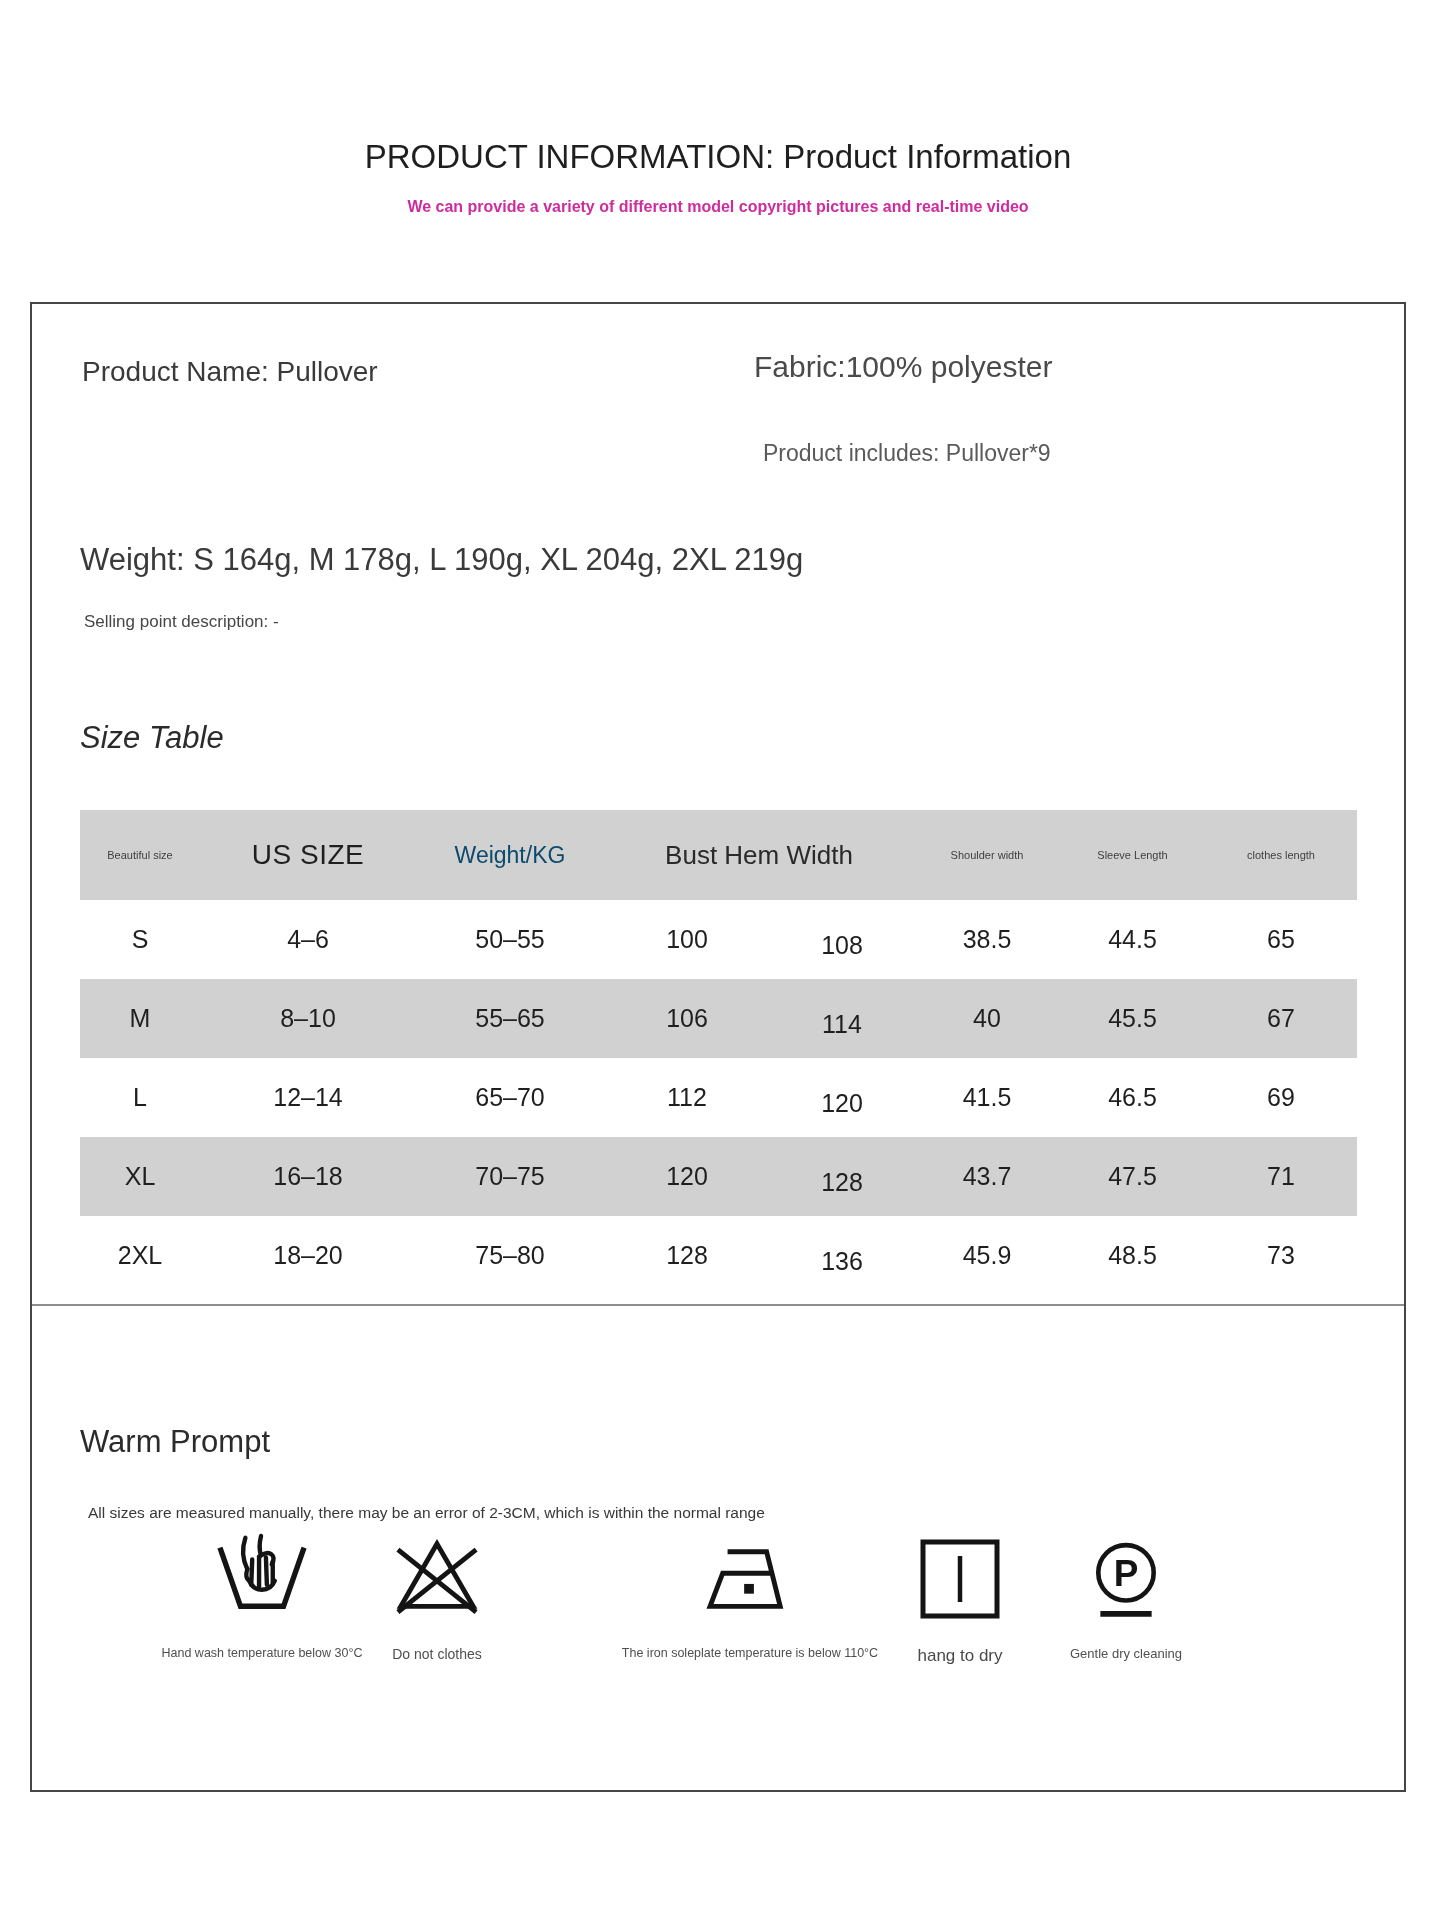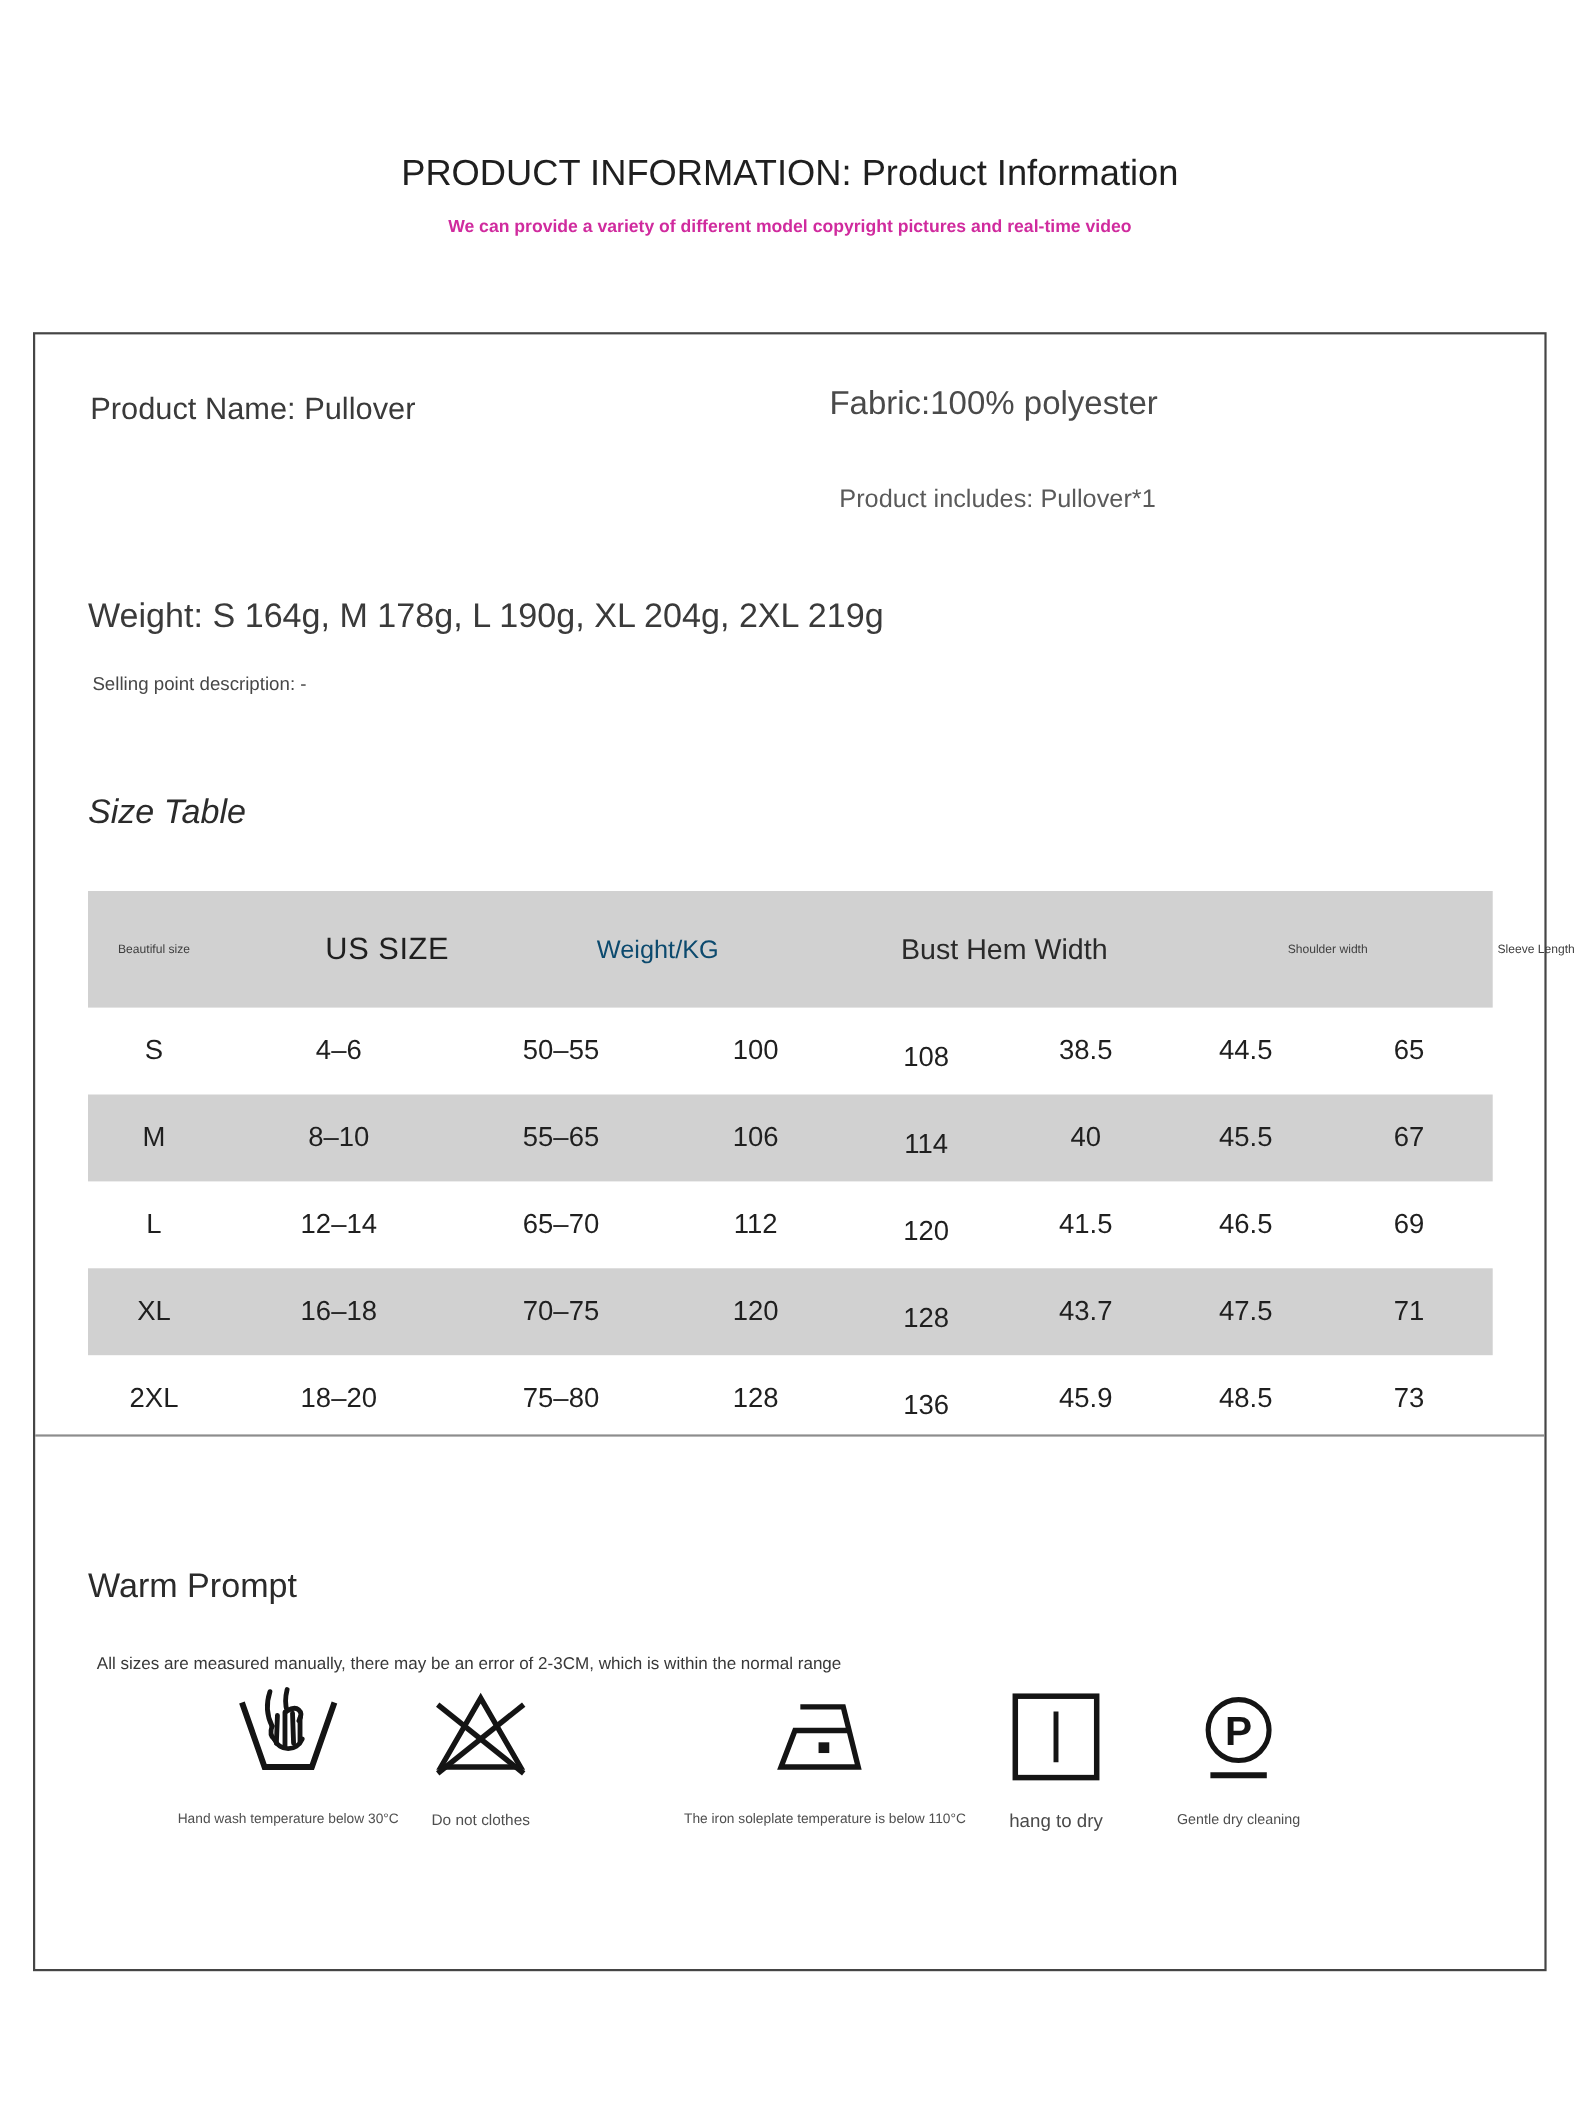--- a/index.html
+++ b/index.html
@@ -31,21 +31,21 @@
   .warm-h       { left:48px; top:1120px; }
   .warm-note    { left:56px; top:1200px; font-size:15.5px; font-weight:500; color:#383838; }
 
   .size-table { left:48px; top:506px; width:1277px; }
   .tr {
     display:grid;
     grid-template-columns:120px 216px 188px 166px 144px 146px 145px 152px;
     align-items:center; justify-items:center;
     height:79px;
   }
-  .tr.thead { height:106px; background:#d1d1d1;gap:44px; }
+  .tr.thead { height:90px; background:#d1d1d1; }
   .tr.stripe { background:#d1d1d1; }
   .th-tiny { font-size:11px; color:#3f3f3f; }
   .th-big  { font-size:28px; font-weight:400; color:#1f1f1f; letter-spacing:0.5px; }
   .th-med  { font-size:23px; color:#0c4a6e; }
   .th-bhw  { grid-column:4 / span 2; font-size:26px; font-weight:500; color:#2a2a2a; }
   .td { font-size:25px; color:#1f1f1f; }
   .td.hem { transform:translateY(6px); }
 
   .divider { left:0px; top:1000px; width:1372px; height:2px; background:#8d8d8d; }
 
@@ -65,21 +65,21 @@
 </head>
 <body>
 
 <div class="page-title">PRODUCT INFORMATION: Product Information</div>
 <div class="page-subtitle">We can provide a variety of different model copyright pictures and real-time video</div>
 
 <div class="info-box">
 
   <div class="abs product-name">Product Name: Pullover</div>
   <div class="abs fabric">Fabric:100% polyester</div>
-  <div class="abs includes">Product includes: Pullover*1</div>
+  <div class="abs includes">Product includes: Pullover*9</div>
   <div class="abs weight">Weight: S 164g, M 178g, L 190g, XL 204g, 2XL 219g</div>
   <div class="abs selling">Selling point description: -</div>
 
   <div class="abs section-h size-table-h">Size Table</div>
 
   <div class="abs size-table">
     <div class="tr thead">
       <div class="th-tiny">Beautiful size</div>
       <div class="th-big">US SIZE</div>
       <div class="th-med">Weight/KG</div>

